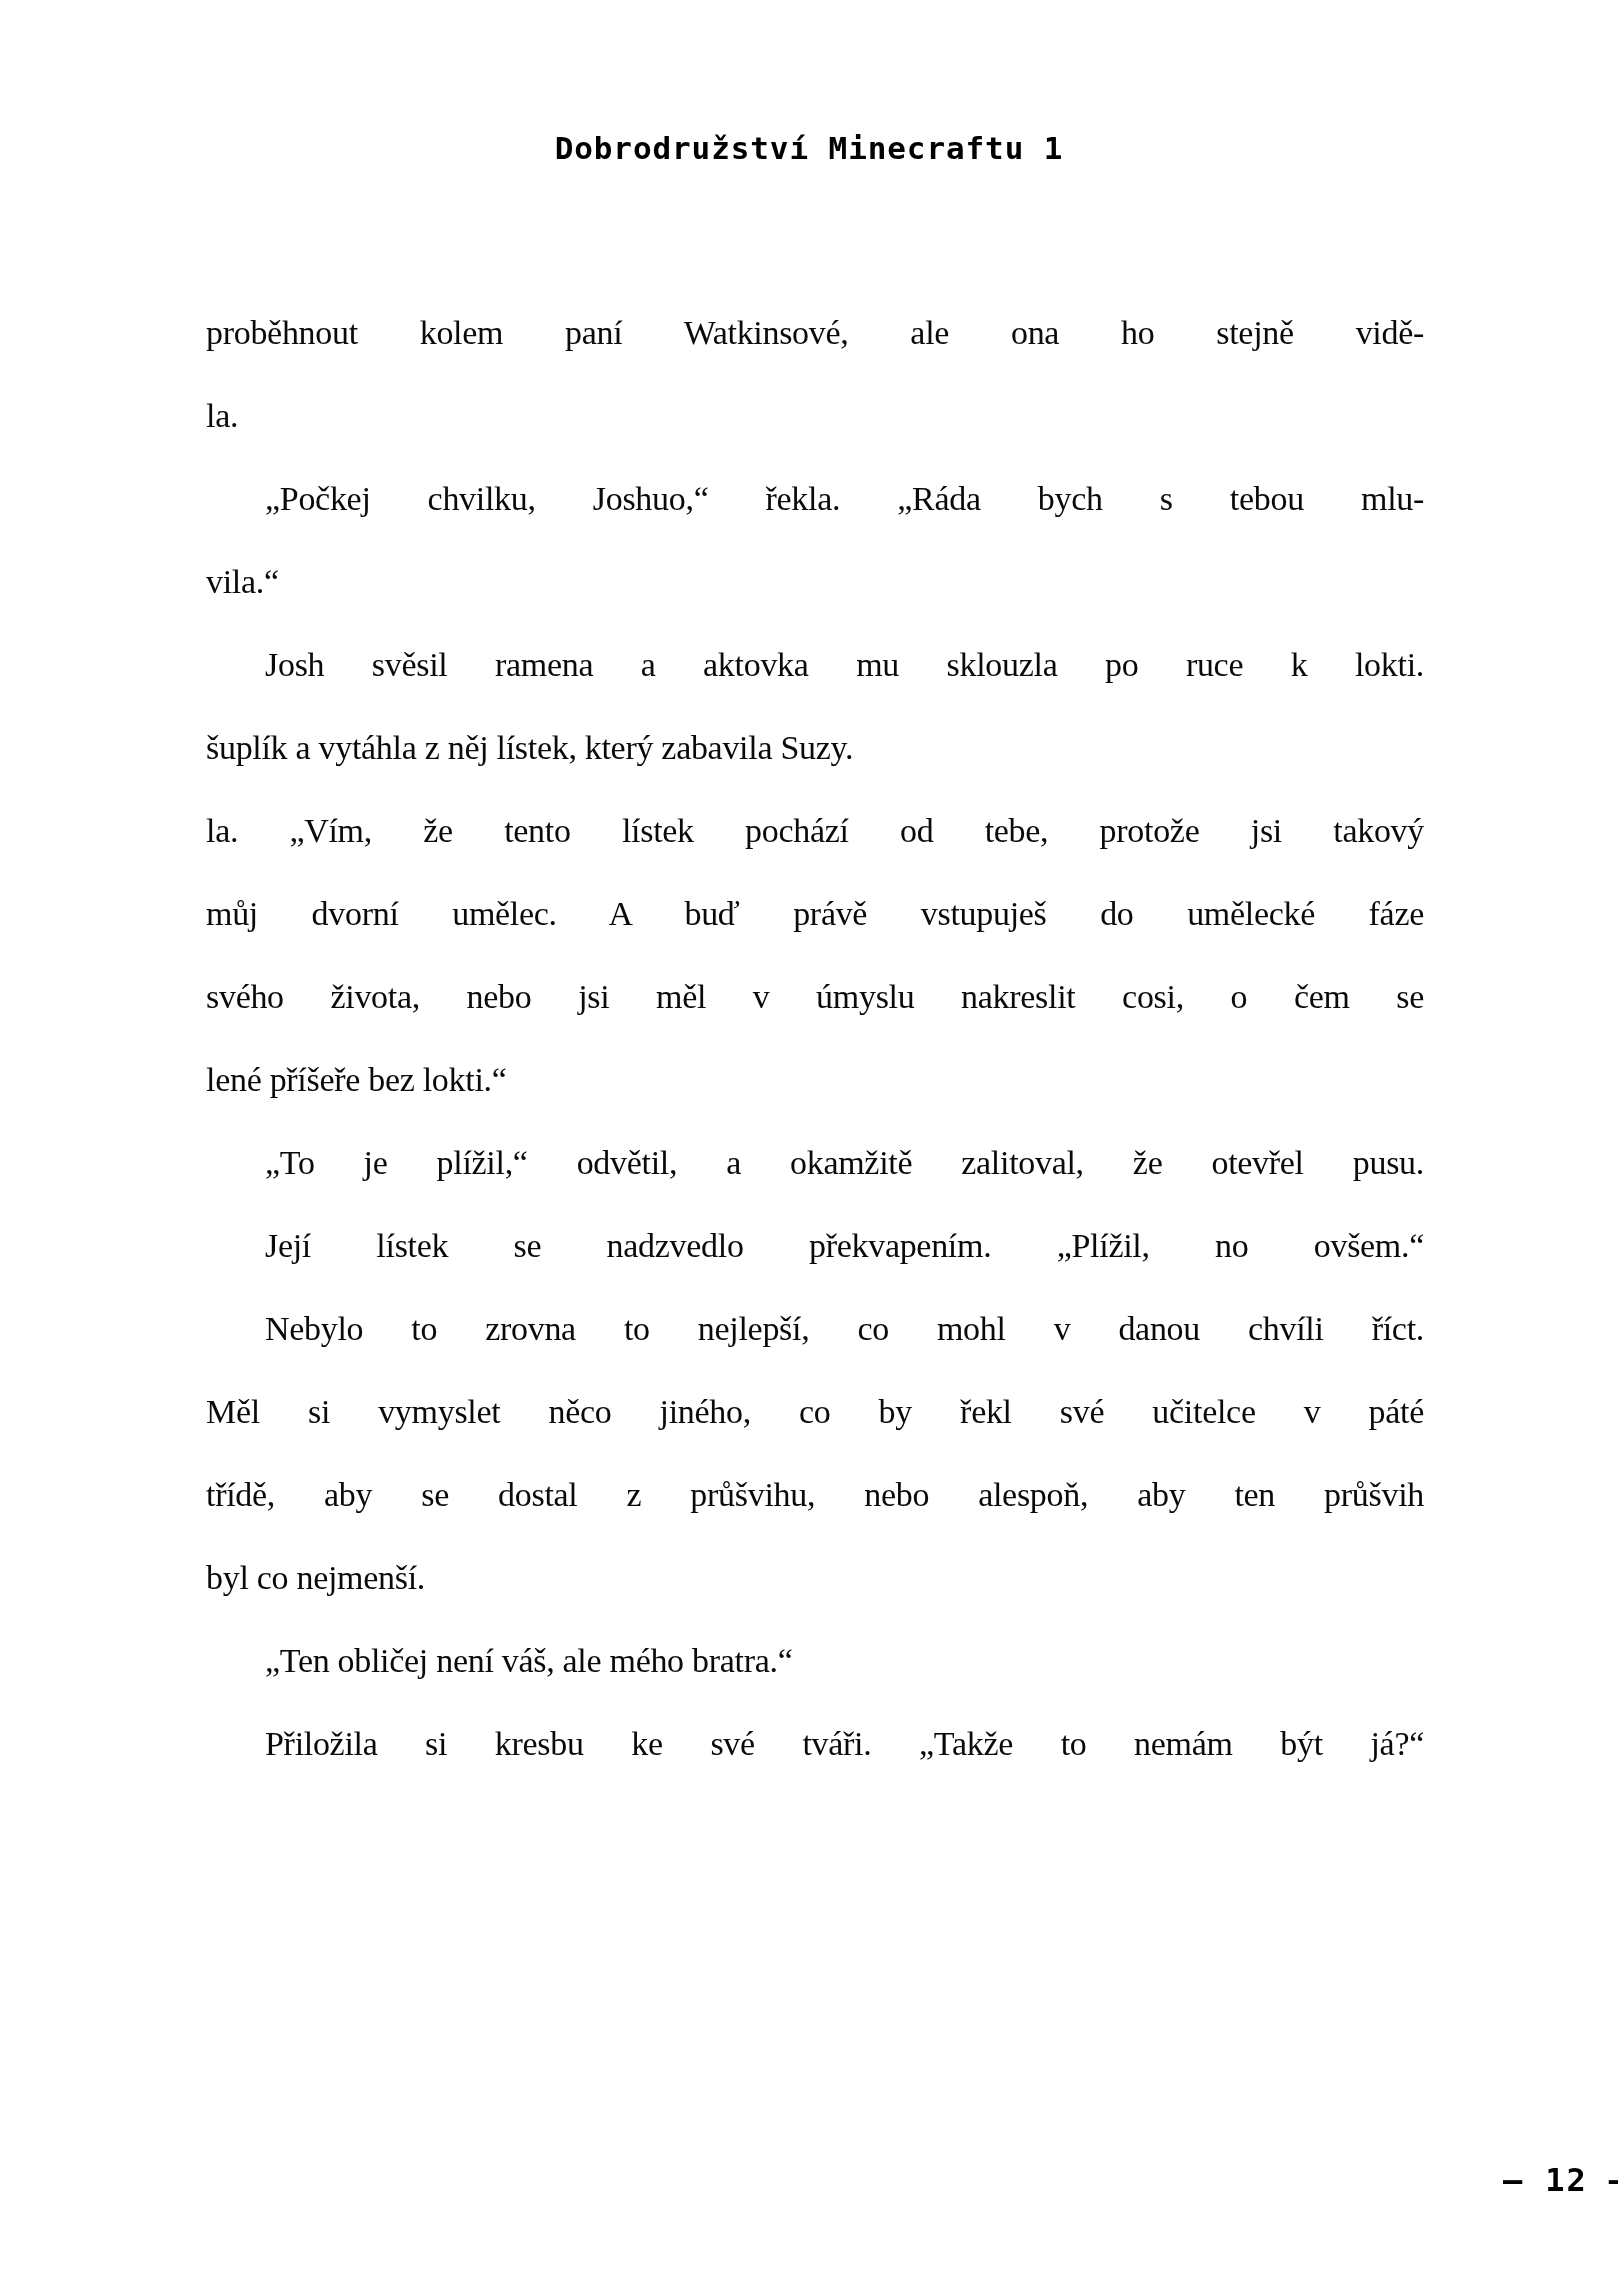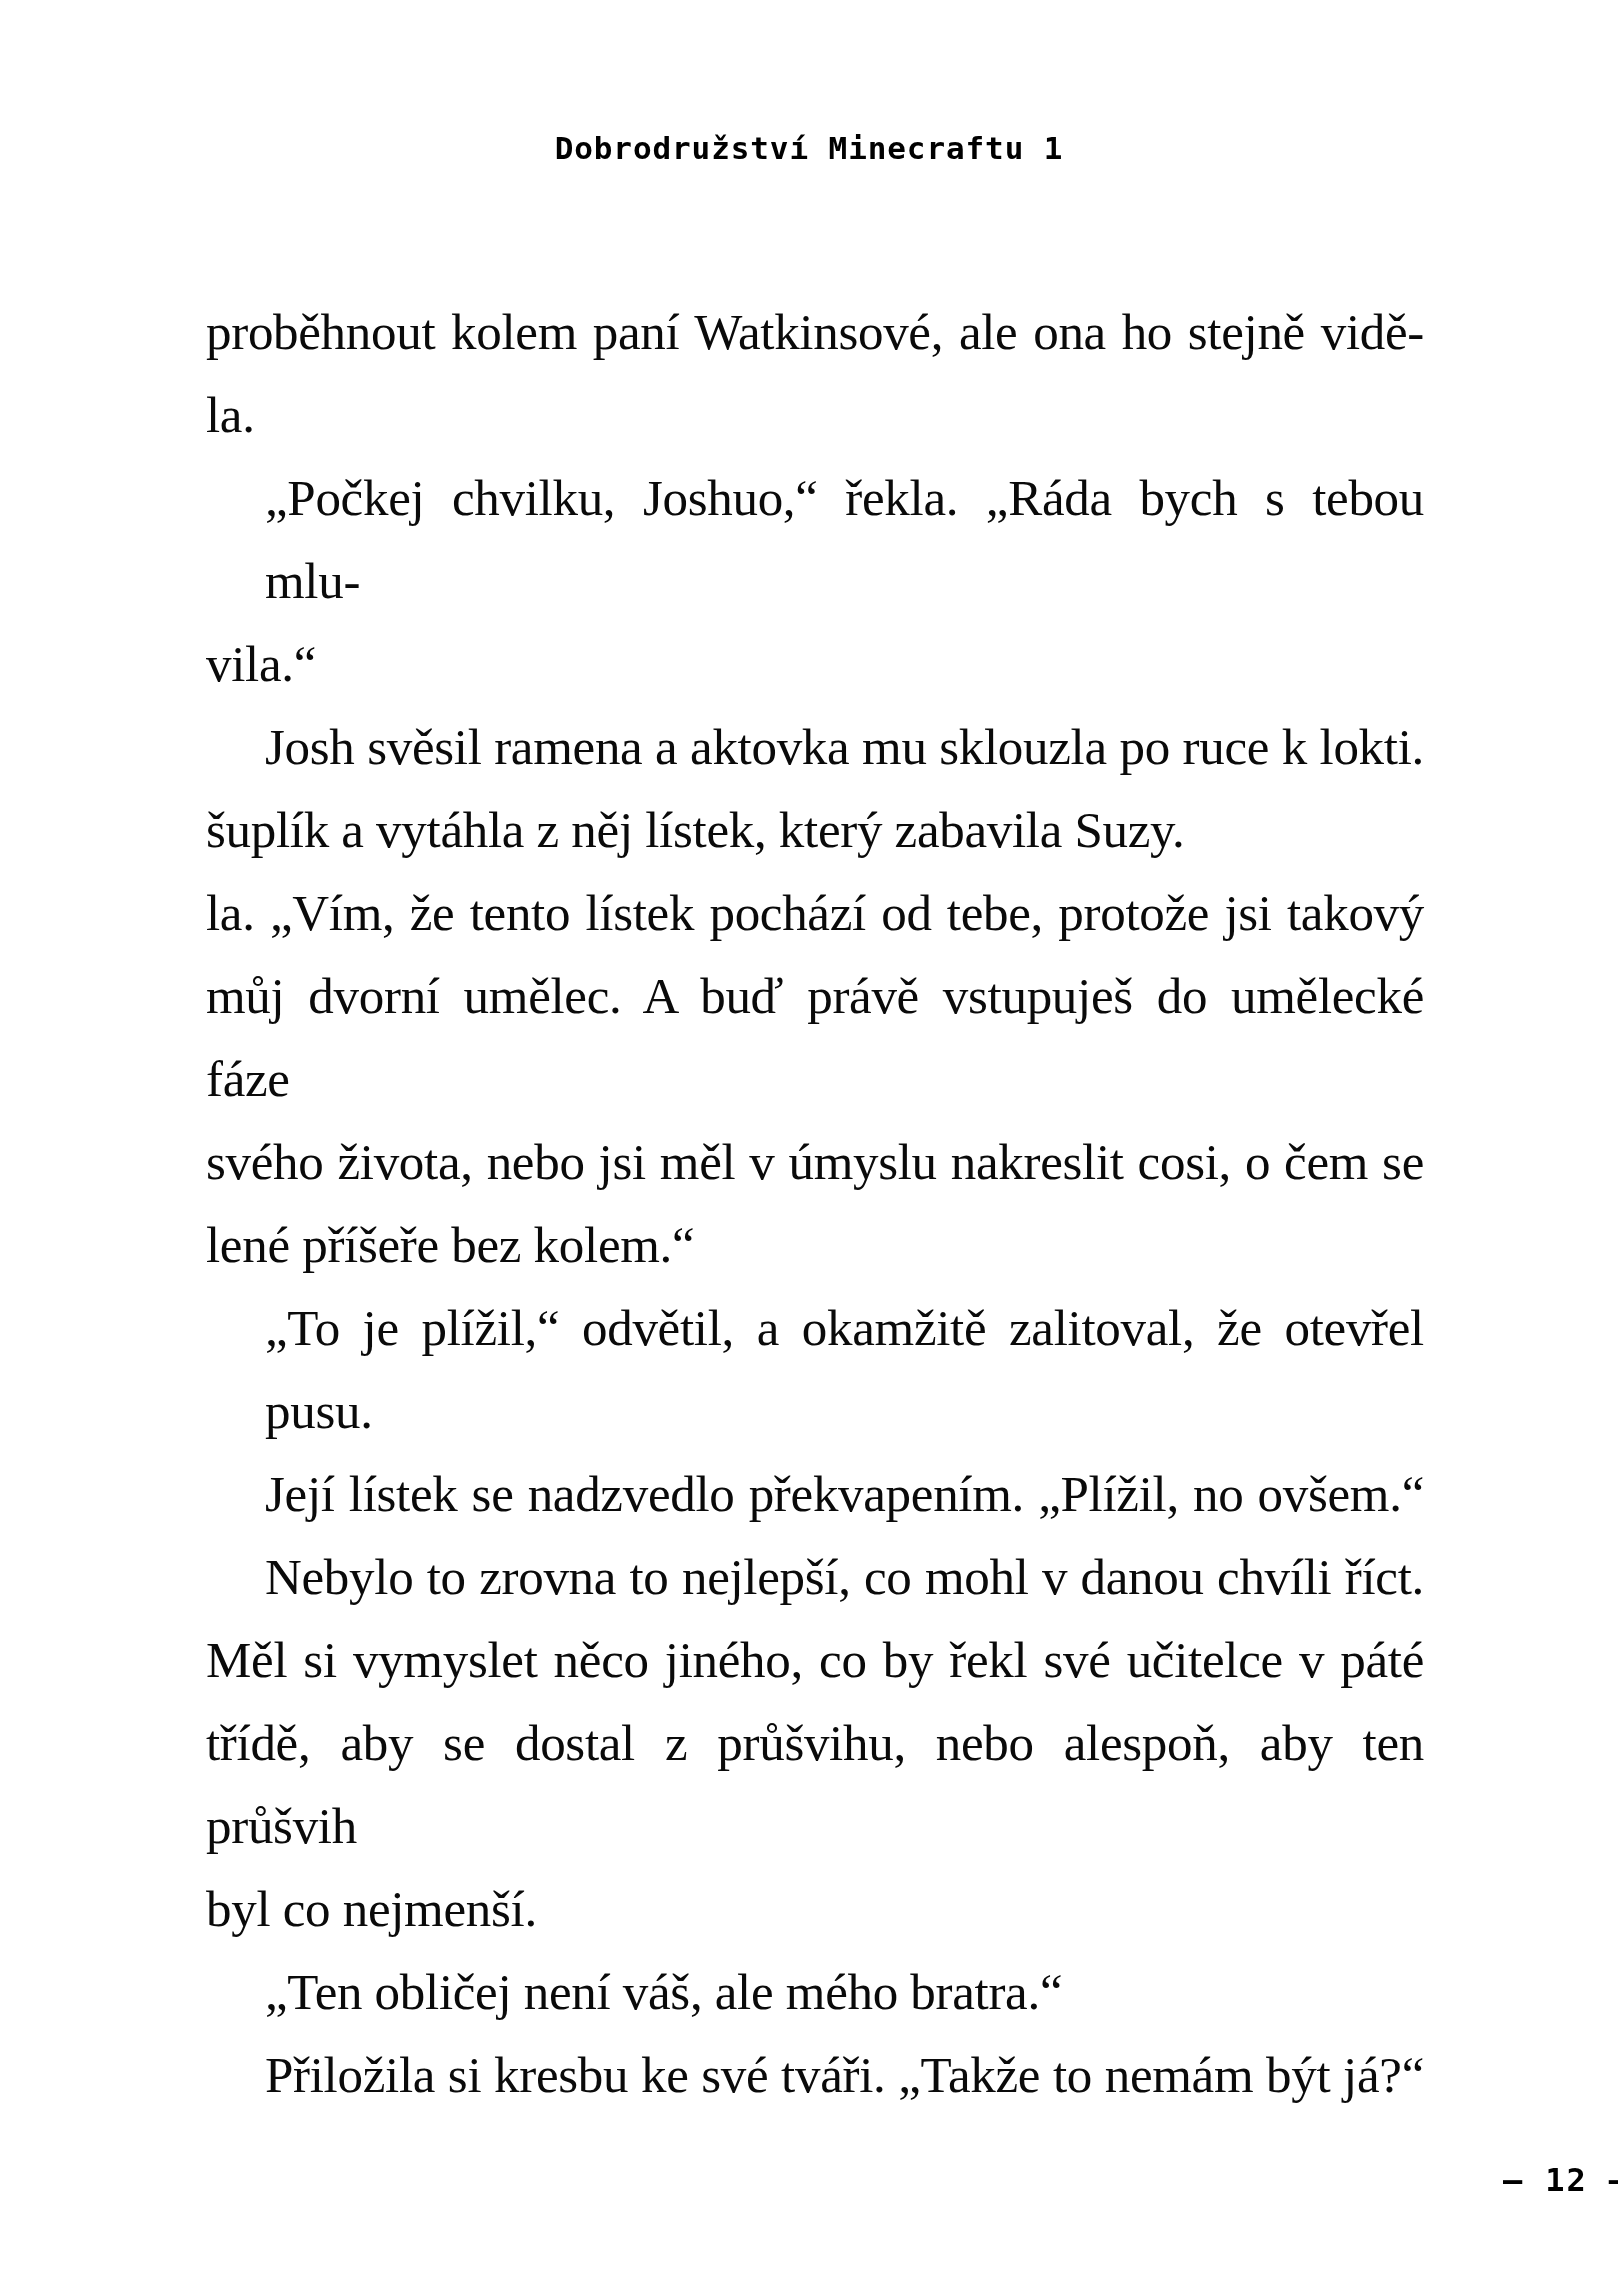--- a/index.html
+++ b/index.html
@@ -28,21 +28,21 @@
     font-size: 31px;
     line-height: 38px;
     letter-spacing: 0.9px;
     color: #000000;
   }
   .text-block {
     position: absolute;
     top: 291px;
     left: 206px;
     width: 1218px;
-    font-size: 51px;
+    font-size: 34px;
     letter-spacing: -0.3px;
   }
   .text-block .line {
     line-height: 83px;
     text-align: justify;
     text-align-last: left;
     white-space: normal;
   }
   .text-block .line.justify {
     text-align-last: justify;
@@ -73,21 +73,21 @@
   <div class="text-block">
       <div class="line justify">proběhnout kolem paní Watkinsové, ale ona ho stejně vidě-</div>
       <div class="line">la.</div>
       <div class="line indent justify">„Počkej chvilku, Joshuo,“ řekla. „Ráda bych s tebou mlu-</div>
       <div class="line">vila.“</div>
       <div class="line indent justify">Josh svěsil ramena a aktovka mu sklouzla po ruce k lokti.</div>
       <div class="line">šuplík a vytáhla z něj lístek, který zabavila Suzy.</div>
       <div class="line justify">la. „Vím, že tento lístek pochází od tebe, protože jsi takový</div>
       <div class="line justify">můj dvorní umělec. A buď právě vstupuješ do umělecké fáze</div>
       <div class="line justify">svého života, nebo jsi měl v úmyslu nakreslit cosi, o čem se</div>
-      <div class="line">lené příšeře bez kolem.“</div>
+      <div class="line">lené příšeře bez lokti.“</div>
       <div class="line indent justify">„To je plížil,“ odvětil, a okamžitě zalitoval, že otevřel pusu.</div>
       <div class="line indent justify">Její lístek se nadzvedlo překvapením. „Plížil, no ovšem.“</div>
       <div class="line indent justify">Nebylo to zrovna to nejlepší, co mohl v danou chvíli říct.</div>
       <div class="line justify">Měl si vymyslet něco jiného, co by řekl své učitelce v páté</div>
       <div class="line justify">třídě, aby se dostal z průšvihu, nebo alespoň, aby ten průšvih</div>
       <div class="line">byl co nejmenší.</div>
       <div class="line indent">„Ten obličej není váš, ale mého bratra.“</div>
       <div class="line indent justify">Přiložila si kresbu ke své tváři. „Takže to nemám být já?“</div>
     </div>
 

